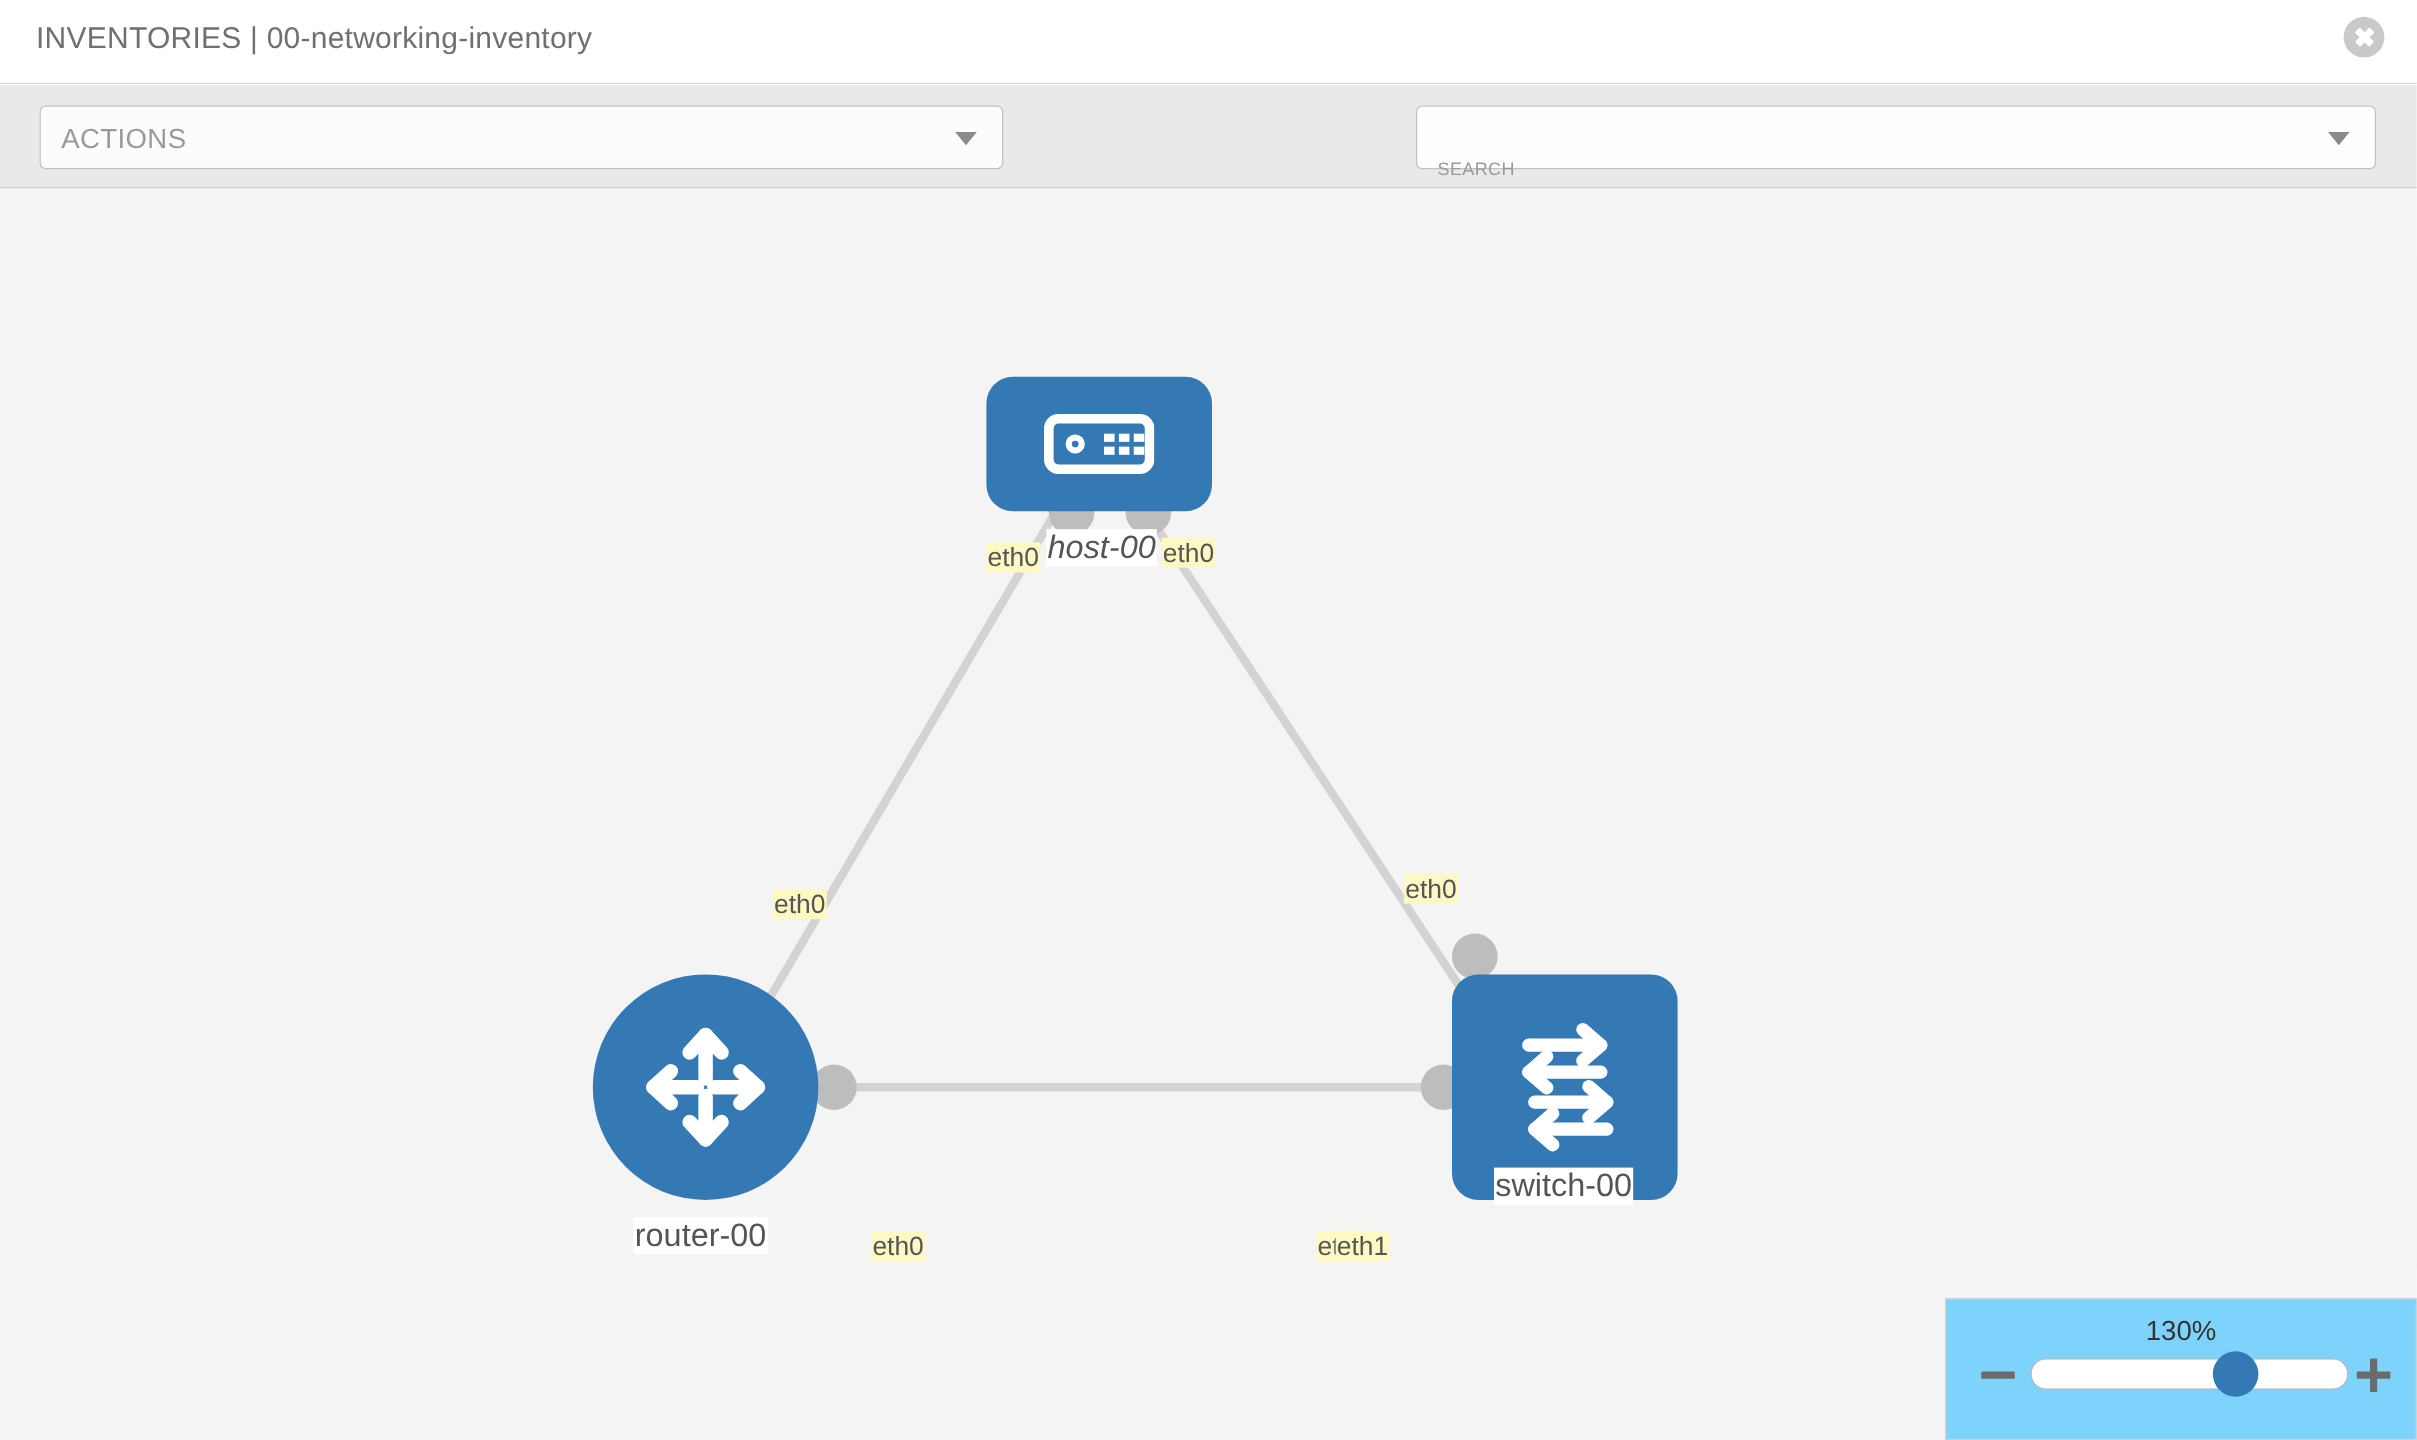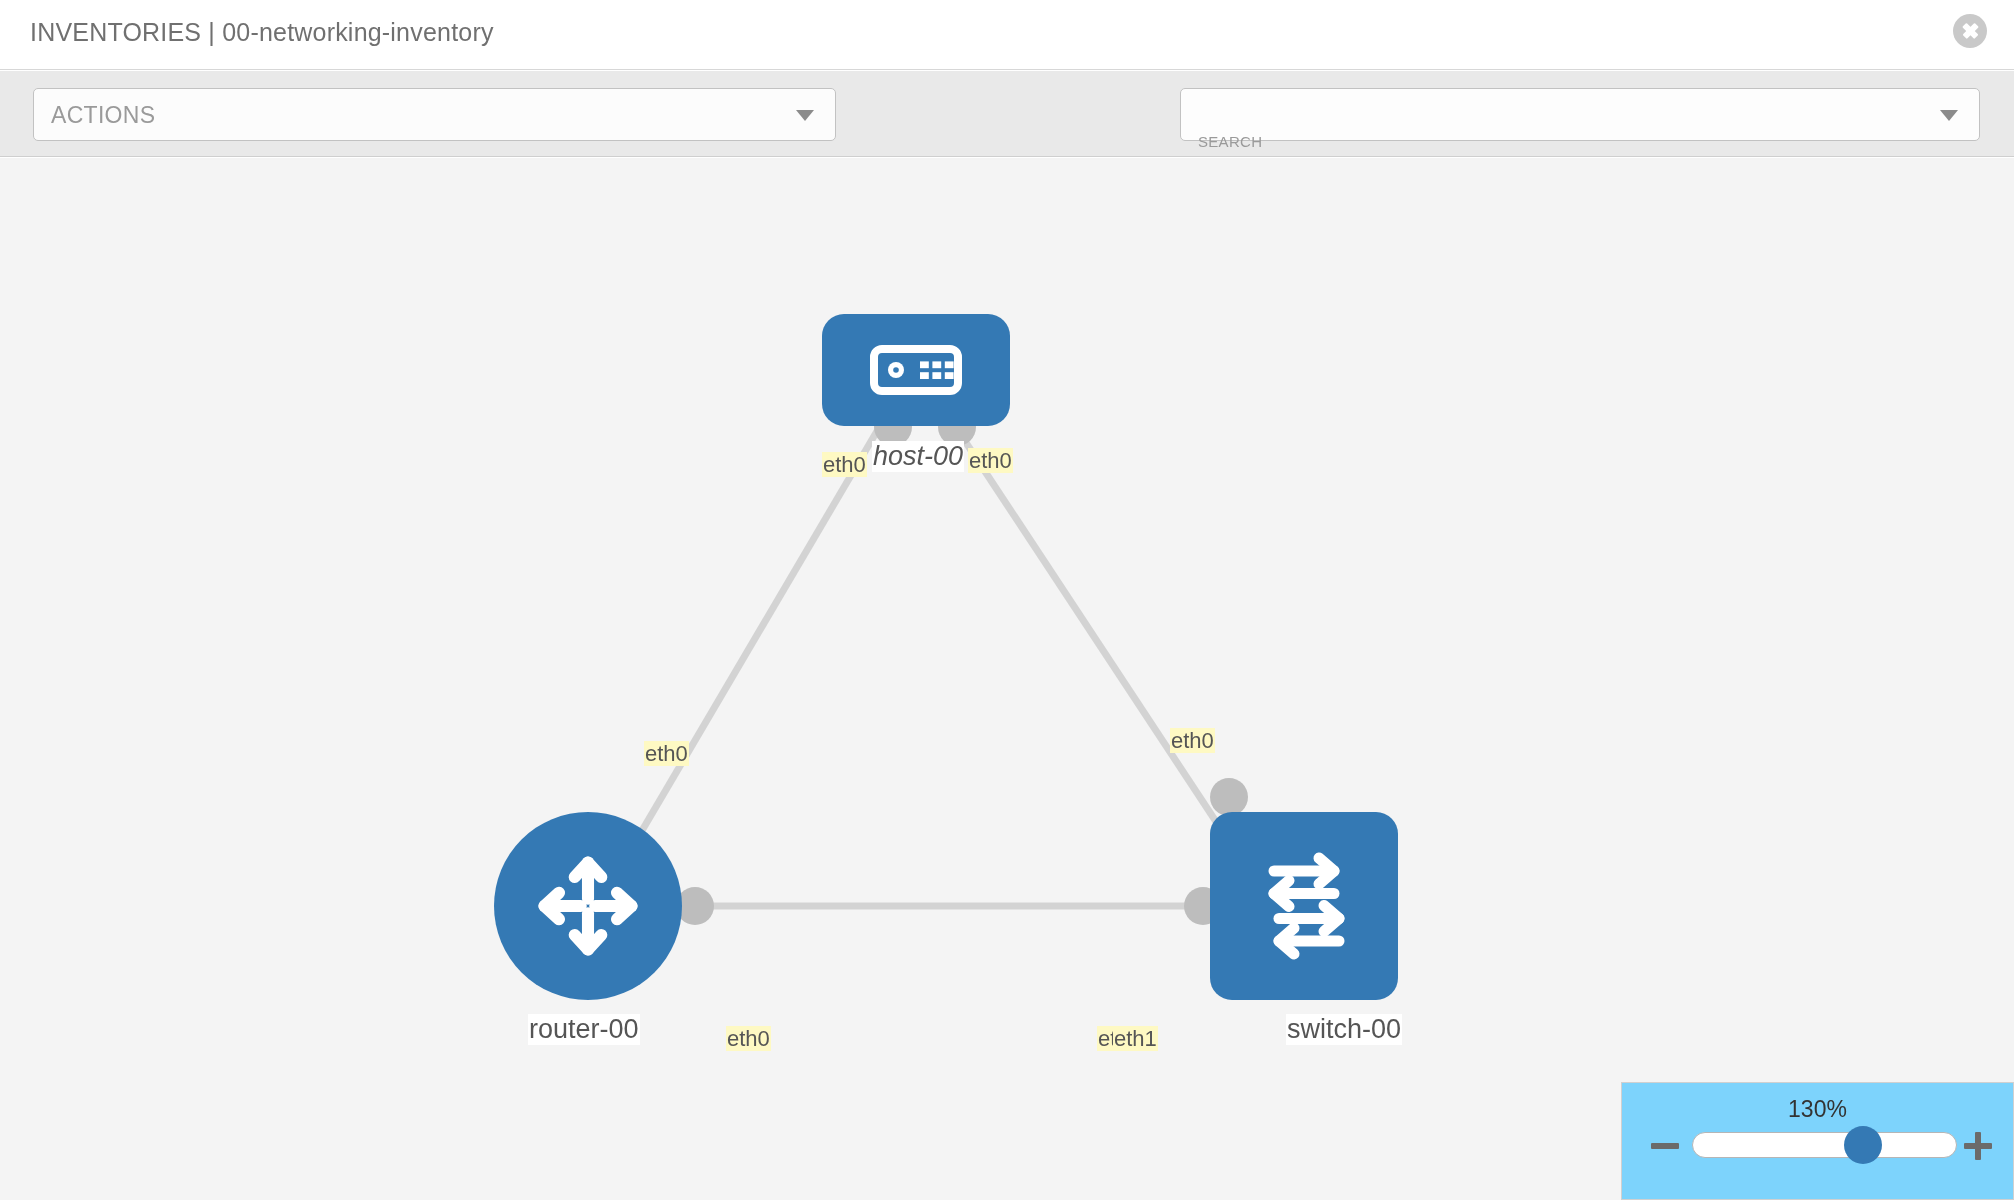--- a/index.html
+++ b/index.html
@@ -354,21 +354,21 @@
             <path d="M36 19 H12"></path>
               <path d="M18 13.8 L12 19 L18 24.2"></path>
             <path d="M14 29 H38"></path>
               <path d="M32 23.8 L38 29 L32 34.2"></path>
             <path d="M38 38 H14"></path>
               <path d="M20 32.8 L14 38 L20 43.2"></path>
           </g>
         </svg>
       </div>
     </div>
-    <div class="node-label" style="left:1245px; top:856px;margin-left:41px;">switch-00</div>
+    <div class="node-label" style="left:1245px; top:815px;">switch-00</div>
 
     <div class="iface-label" style="left:822px; top:294px;">eth0</div>
 
     <div class="iface-label" style="left:968px; top:290px;">eth0</div>
 
     <div class="iface-label" style="left:644px; top:583px;">eth0</div>
 
     <div class="iface-label" style="left:1170px; top:570px;">eth0</div>
 
     <div class="iface-label" style="left:726px; top:868px;">eth0</div>

